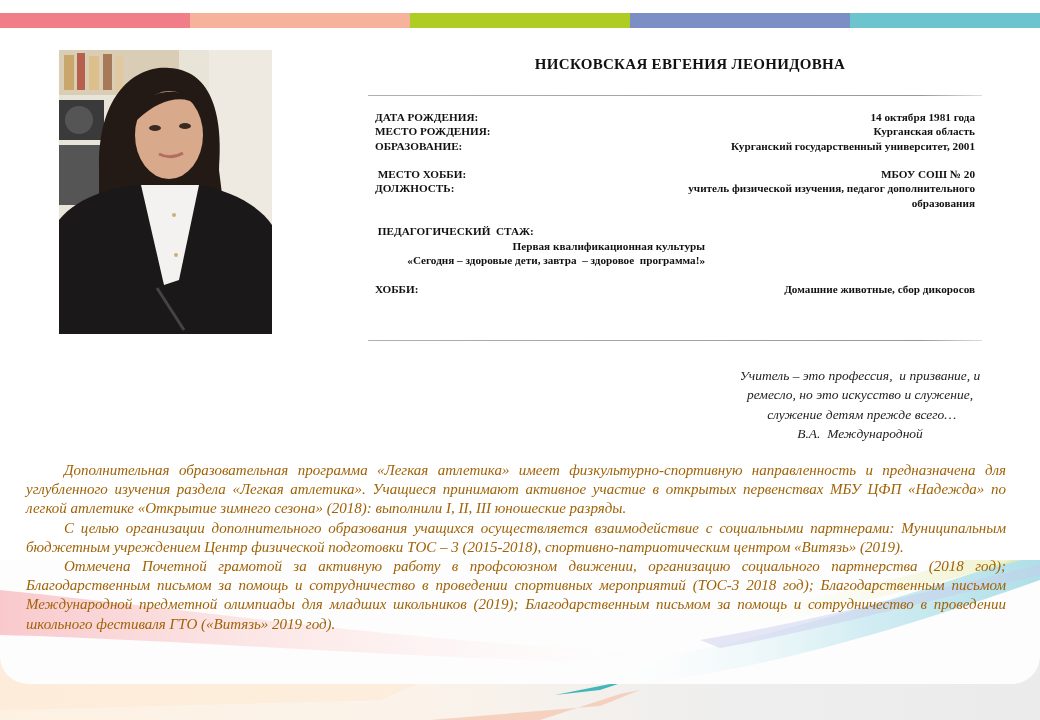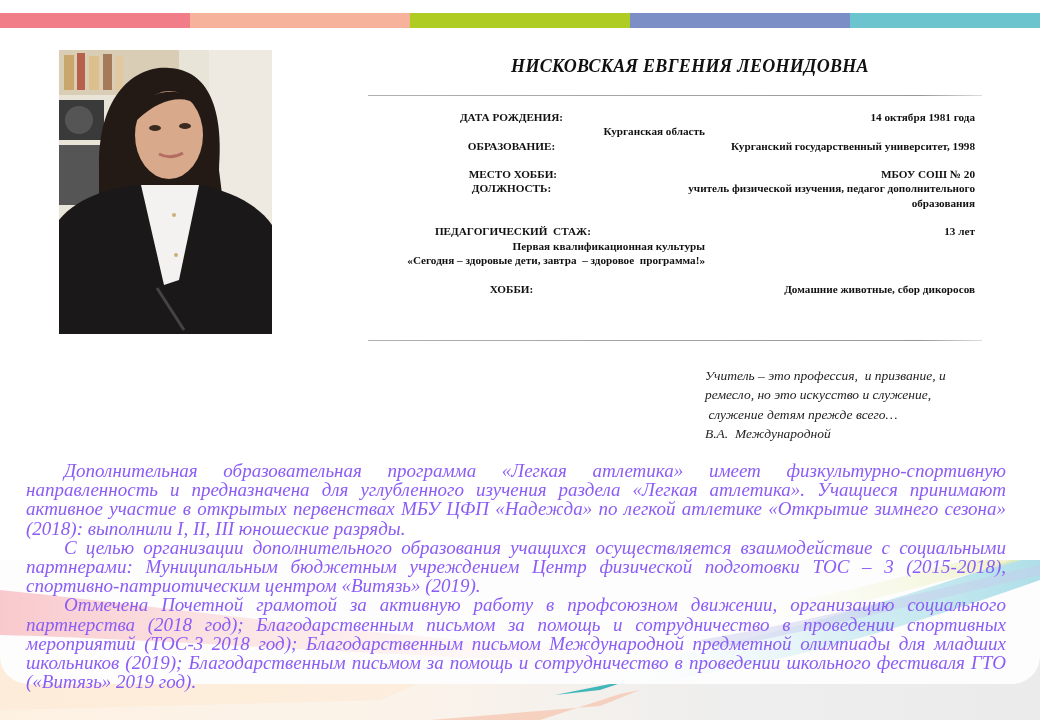--- a/index.html
+++ b/index.html
@@ -22,42 +22,42 @@
     background: #fdfdfd;
   }
 
   .photo {
     position: absolute; left: 59px; top: 50px; width: 213px; height: 284px;
     overflow: hidden; background: #e8e2d6;
   }
 
   .name-title {
     position: absolute; left: 440px; top: 56px; width: 500px; text-align: center;
-    font-weight: bold; font-size: 18px; letter-spacing: 0.3px; font-style: italic;
+    font-weight: bold; font-size: 15px; letter-spacing: 0.3px;
   }
   .rule {
     position: absolute; left: 368px; width: 614px; height: 1px;
     background: linear-gradient(90deg, #b0b0b0, #999 90%, #ddd);
   }
 
   .info { position: absolute; left: 375px; top: 110px; width: 600px; }
   .info-row { display: flex; font-weight: bold; font-size: 11.2px; line-height: 14.3px; }
-  .info-row .lbl { width: 273px; flex: none; text-align: center; }
+  .info-row .lbl { width: 273px; flex: none; }
   .info-row .val { width: 330px; text-align: right; }
   .spacer { height: 14.3px; }
 
   .epigraph {
     position: absolute; left: 705px; top: 366px; width: 310px;
     font-style: italic; font-size: 13.5px; line-height: 19.3px; color: #222;
   }
-  .epigraph div { white-space: pre; }
+  .epigraph div { white-space: pre; text-align: center; }
 
   .body-text {
     position: absolute; left: 26px; top: 461px; width: 980px;
-    font-style: italic; font-size: 19px; line-height: 19.2px; color: #8b5cf6;
+    font-style: italic; font-size: 15px; line-height: 19.2px; color: #a16207;
     text-align: justify;
   }
   .body-text p { margin: 0; text-indent: 38px; }
 </style>
 </head>
 <body>
 
 <div class="stripe">
   <div style="width:190px;background:#f07d88"></div>
   <div style="width:220px;background:#f6b29a"></div>
@@ -127,39 +127,39 @@
 
 <div class="name-title">НИСКОВСКАЯ  ЕВГЕНИЯ  ЛЕОНИДОВНА</div>
 <div class="rule" style="top:95px"></div>
 
 <div class="info">
   <div class="info-row">
     <div class="lbl">ДАТА  РОЖДЕНИЯ:</div>
     <div class="val">14 октября 1981 года</div>
   </div>
   <div class="info-row">
+    <div class="lbl">МЕСТО РОЖДЕНИЯ:</div>
     <div class="val">Курганская область</div>
   </div>
   <div class="info-row">
     <div class="lbl">ОБРАЗОВАНИЕ:</div>
-    <div class="val">Курганский государственный  университет, 1998</div>
+    <div class="val">Курганский государственный  университет, 2001</div>
   </div>
   <div class="spacer"></div>
   <div class="info-row">
     <div class="lbl" style="white-space:pre"> МЕСТО ХОББИ:</div>
     <div class="val">МБОУ СОШ № 20</div>
   </div>
   <div class="info-row">
     <div class="lbl">ДОЛЖНОСТЬ:</div>
     <div class="val">учитель физической изучения, педагог дополнительного образования</div>
   </div>
   <div class="spacer"></div>
   <div class="info-row">
     <div class="lbl" style="white-space:pre"> ПЕДАГОГИЧЕСКИЙ  СТАЖ:</div>
-    <div class="val">13 лет</div>
   </div>
   <div class="info-row">
     <div class="val" style="white-space:pre"> Первая квалификационная культуры</div>
   </div>
   <div class="info-row">
     <div class="val" style="white-space:pre">«Сегодня – здоровые дети, завтра  – здоровое  программа!»</div>
   </div>
   <div class="spacer"></div>
   <div class="info-row">
     <div class="lbl">ХОББИ:</div>

